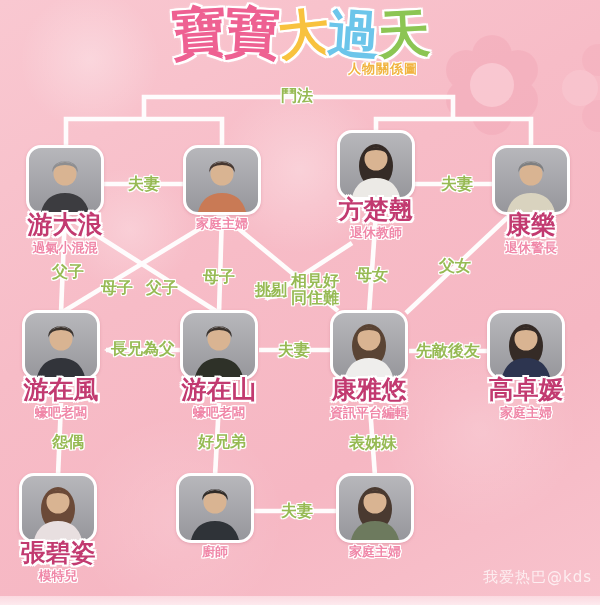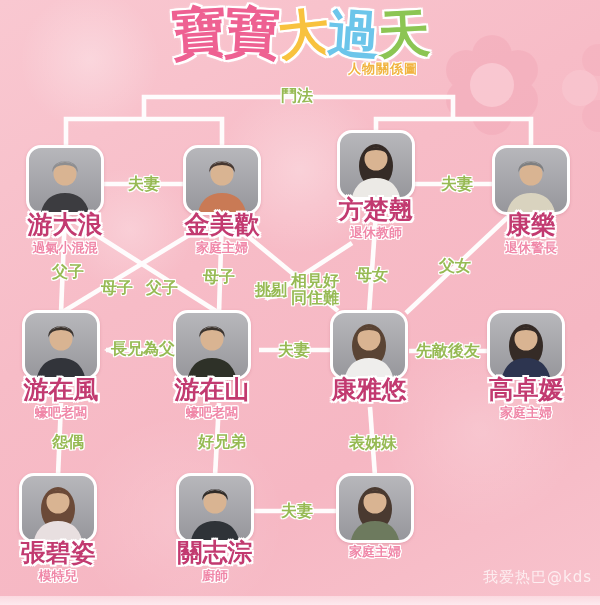--- a/index.html
+++ b/index.html
@@ -120,21 +120,20 @@
         <div class="cname">游大浪</div>
         <div class="crole">過氣小混混</div>
       </div>
       <div class="char" style="left: 142px; top: 145px;">
         <div class="photo"><svg width="72" height="64" viewBox="0 0 72 64">
             <path d="M12,64 Q17,45 36,45 Q55,45 60,64 Z" fill="#c97a55"></path>
             <circle cx="36" cy="26" r="11.5" fill="#d9b492"></circle>
             <path d="M23.5,26 a12.5,12.5 0 0 1 25,0 l0,-4 a12.5,9 0 0 0 -25,0 Z" fill="#463730"></path>
             <path d="M23.5,24 a12.5,10 0 0 1 25,0 q-2,-7 -12.5,-7 q-10.5,0 -12.5,7 Z" fill="#463730"></path>
           </svg></div>
-        <div class="cname">金美歡</div>
         <div class="crole">家庭主婦</div>
       </div>
       <div class="char" style="left: 296px; top: 130px;">
         <div class="photo"><svg width="72" height="64" viewBox="0 0 72 64">
             <ellipse cx="36" cy="33" rx="17" ry="22" fill="#352b26"></ellipse>
             <path d="M12,64 Q17,45 36,45 Q55,45 60,64 Z" fill="#eceae6"></path>
             <circle cx="36" cy="26" r="11.5" fill="#d9b492"></circle>
             <path d="M23.5,26 a12.5,12.5 0 0 1 25,0 l0,-4 a12.5,9 0 0 0 -25,0 Z" fill="#352b26"></path>
             <path d="M23.5,24 a12.5,10 0 0 1 25,0 q-2,-7 -12.5,-7 q-10.5,0 -12.5,7 Z" fill="#352b26"></path>
           </svg></div>
@@ -154,39 +153,40 @@
       <div class="char" style="left: -19px; top: 310px;">
         <div class="photo"><svg width="72" height="64" viewBox="0 0 72 64">
             <path d="M12,64 Q17,45 36,45 Q55,45 60,64 Z" fill="#32343a"></path>
             <circle cx="36" cy="26" r="11.5" fill="#d9b492"></circle>
             <path d="M23.5,26 a12.5,12.5 0 0 1 25,0 l0,-4 a12.5,9 0 0 0 -25,0 Z" fill="#3a322c"></path>
             <path d="M23.5,24 a12.5,10 0 0 1 25,0 q-2,-7 -12.5,-7 q-10.5,0 -12.5,7 Z" fill="#3a322c"></path>
           </svg></div>
         <div class="cname">游在風</div>
         <div class="crole">蠔吧老闆</div>
       </div>
-      <div class="char" style="left: 132px; top: 310px;">
+      <div class="char" style="left: 139px; top: 310px;">
         <div class="photo"><svg width="72" height="64" viewBox="0 0 72 64">
             <path d="M12,64 Q17,45 36,45 Q55,45 60,64 Z" fill="#2e3128"></path>
             <circle cx="36" cy="26" r="11.5" fill="#d9b492"></circle>
             <path d="M23.5,26 a12.5,12.5 0 0 1 25,0 l0,-4 a12.5,9 0 0 0 -25,0 Z" fill="#3a322c"></path>
             <path d="M23.5,24 a12.5,10 0 0 1 25,0 q-2,-7 -12.5,-7 q-10.5,0 -12.5,7 Z" fill="#3a322c"></path>
           </svg></div>
         <div class="cname">游在山</div>
         <div class="crole">蠔吧老闆</div>
       </div>
       <div class="char" style="left: 289px; top: 310px;">
         <div class="photo"><svg width="72" height="64" viewBox="0 0 72 64">
             <ellipse cx="36" cy="33" rx="17" ry="22" fill="#5a4434"></ellipse>
             <path d="M12,64 Q17,45 36,45 Q55,45 60,64 Z" fill="#efeeec"></path>
             <circle cx="36" cy="26" r="11.5" fill="#d9b492"></circle>
             <path d="M23.5,26 a12.5,12.5 0 0 1 25,0 l0,-4 a12.5,9 0 0 0 -25,0 Z" fill="#5a4434"></path>
             <path d="M23.5,24 a12.5,10 0 0 1 25,0 q-2,-7 -12.5,-7 q-10.5,0 -12.5,7 Z" fill="#5a4434"></path>
           </svg></div>
         <div class="cname">康雅悠</div>
+        <div class="crole">資訊平台編輯</div>
       </div>
       <div class="char" style="left: 446px; top: 310px;">
         <div class="photo"><svg width="72" height="64" viewBox="0 0 72 64">
             <ellipse cx="36" cy="33" rx="17" ry="22" fill="#352b26"></ellipse>
             <path d="M12,64 Q17,45 36,45 Q55,45 60,64 Z" fill="#2d3550"></path>
             <circle cx="36" cy="26" r="11.5" fill="#d9b492"></circle>
             <path d="M23.5,26 a12.5,12.5 0 0 1 25,0 l0,-4 a12.5,9 0 0 0 -25,0 Z" fill="#352b26"></path>
             <path d="M23.5,24 a12.5,10 0 0 1 25,0 q-2,-7 -12.5,-7 q-10.5,0 -12.5,7 Z" fill="#352b26"></path>
           </svg></div>
         <div class="cname">高卓媛</div>
@@ -203,21 +203,20 @@
         <div class="cname">張碧姿</div>
         <div class="crole">模特兒</div>
       </div>
       <div class="char" style="left: 135px; top: 473px;">
         <div class="photo"><svg width="72" height="64" viewBox="0 0 72 64">
             <path d="M12,64 Q17,45 36,45 Q55,45 60,64 Z" fill="#2f3338"></path>
             <circle cx="36" cy="26" r="11.5" fill="#d9b492"></circle>
             <path d="M23.5,26 a12.5,12.5 0 0 1 25,0 l0,-4 a12.5,9 0 0 0 -25,0 Z" fill="#2f2a26"></path>
             <path d="M23.5,24 a12.5,10 0 0 1 25,0 q-2,-7 -12.5,-7 q-10.5,0 -12.5,7 Z" fill="#2f2a26"></path>
           </svg></div>
-        <div class="cname">關志淙</div>
         <div class="crole">廚師</div>
       </div>
       <div class="char" style="left: 295px; top: 473px;">
         <div class="photo"><svg width="72" height="64" viewBox="0 0 72 64">
             <ellipse cx="36" cy="33" rx="17" ry="22" fill="#4a3a30"></ellipse>
             <path d="M12,64 Q17,45 36,45 Q55,45 60,64 Z" fill="#6d7a5e"></path>
             <circle cx="36" cy="26" r="11.5" fill="#d9b492"></circle>
             <path d="M23.5,26 a12.5,12.5 0 0 1 25,0 l0,-4 a12.5,9 0 0 0 -25,0 Z" fill="#4a3a30"></path>
             <path d="M23.5,24 a12.5,10 0 0 1 25,0 q-2,-7 -12.5,-7 q-10.5,0 -12.5,7 Z" fill="#4a3a30"></path>
           </svg></div>

